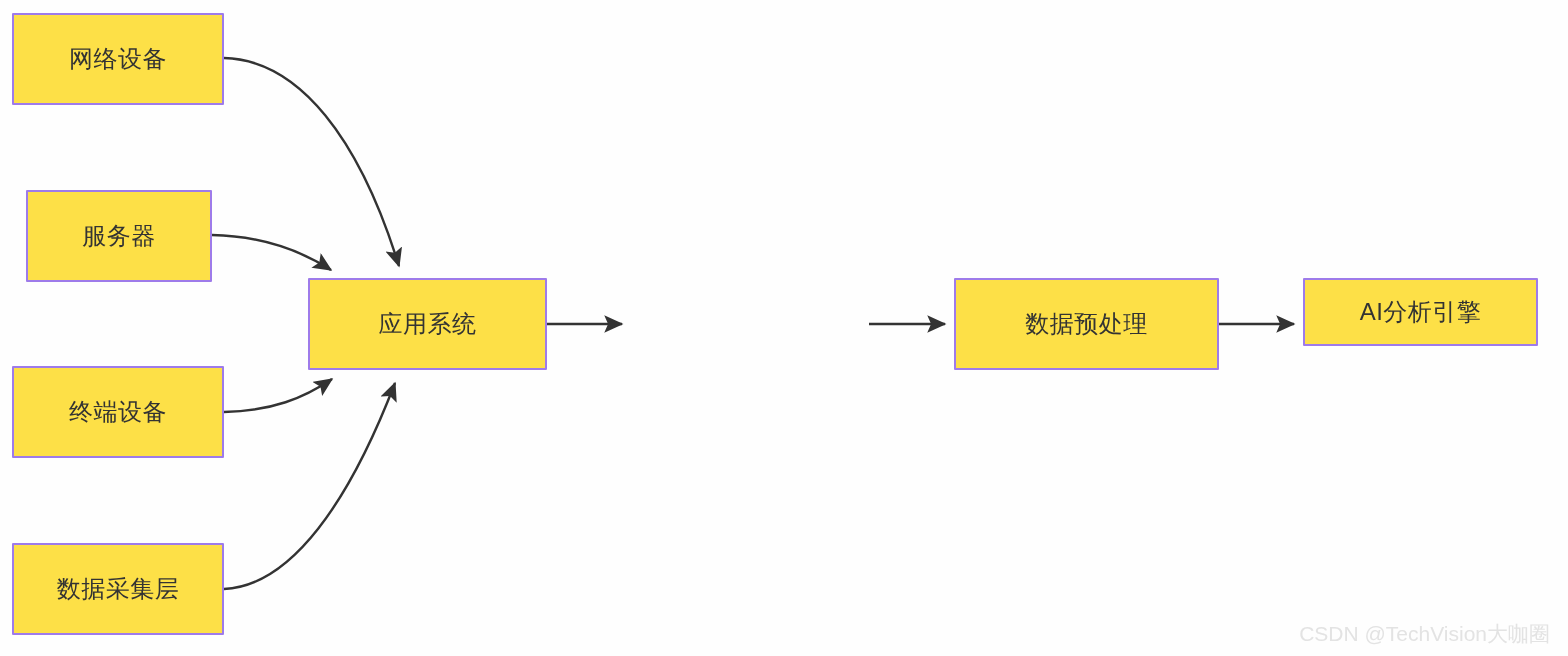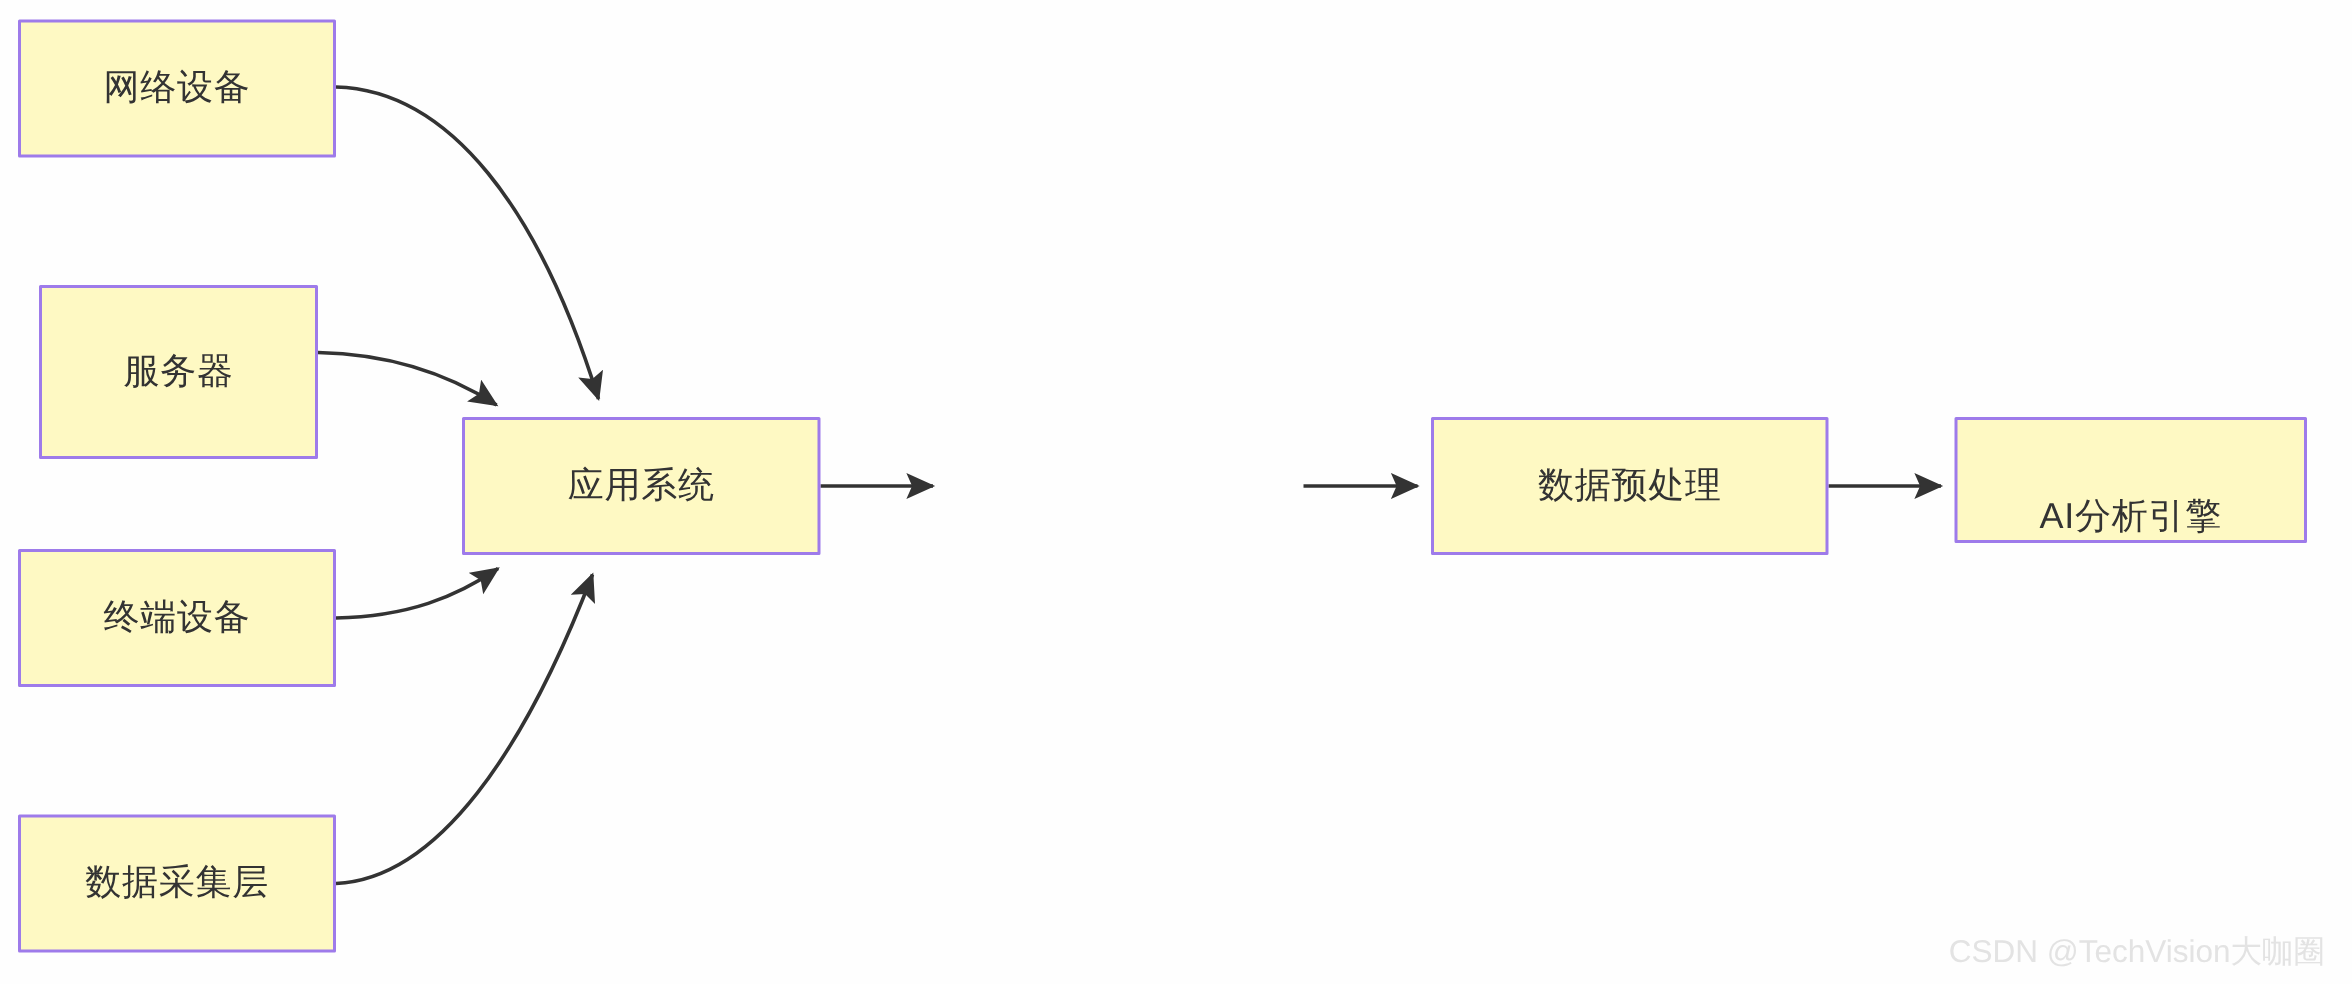--- a/index.html
+++ b/index.html
@@ -24,21 +24,21 @@
     position: absolute;
     left: 0;
     top: 0;
     width: 1568px;
     height: 656px;
     pointer-events: none;
   }
   .node {
     position: absolute;
     box-sizing: border-box;
-    background: #fef9c3;
+    background: #fde047;
     border: 2px solid #9e7bea;
     border-radius: 1px;
     display: flex;
     align-items: center;
     justify-content: center;
     z-index: 2;
   }
   .node-label {
     font-family: "Liberation Sans", "DejaVu Sans", sans-serif;
     font-size: 24px;
@@ -84,40 +84,40 @@
 
     <path d="M 869 324 L 945 324" fill="none" stroke="#333333" stroke-width="2.4" marker-end="url(#arrowhead)"></path>
 
     <path d="M 1219 324 L 1294 324" fill="none" stroke="#333333" stroke-width="2.4" marker-end="url(#arrowhead)"></path>
   </svg>
 
   <div class="node" style="left:12px; top:13px; width:212px; height:92px;">
     <span class="node-label">网络设备</span>
   </div>
 
-  <div class="node" style="left:26px; top:190px; width:186px; height:116px;">
+  <div class="node" style="left:26px; top:190px; width:186px; height:92px;">
     <span class="node-label">服务器</span>
   </div>
 
   <div class="node" style="left:12px; top:366px; width:212px; height:92px;">
     <span class="node-label">终端设备</span>
   </div>
 
   <div class="node" style="left:12px; top:543px; width:212px; height:92px;">
     <span class="node-label">数据采集层</span>
   </div>
 
   <div class="node" style="left:308px; top:278px; width:239px; height:92px;">
     <span class="node-label">应用系统</span>
   </div>
 
 
   <div class="node" style="left:954px; top:278px; width:265px; height:92px;">
     <span class="node-label">数据预处理</span>
   </div>
 
-  <div class="node" style="left:1303px; top:278px; width:235px; height:84px;align-items:flex-end;">
+  <div class="node" style="left:1303px; top:278px; width:235px; height:68px;">
     <span class="node-label">AI分析引擎</span>
   </div>
 
   <div id="watermark">CSDN @TechVision大咖圈</div>
 
 </div>
 
 </body></html>

